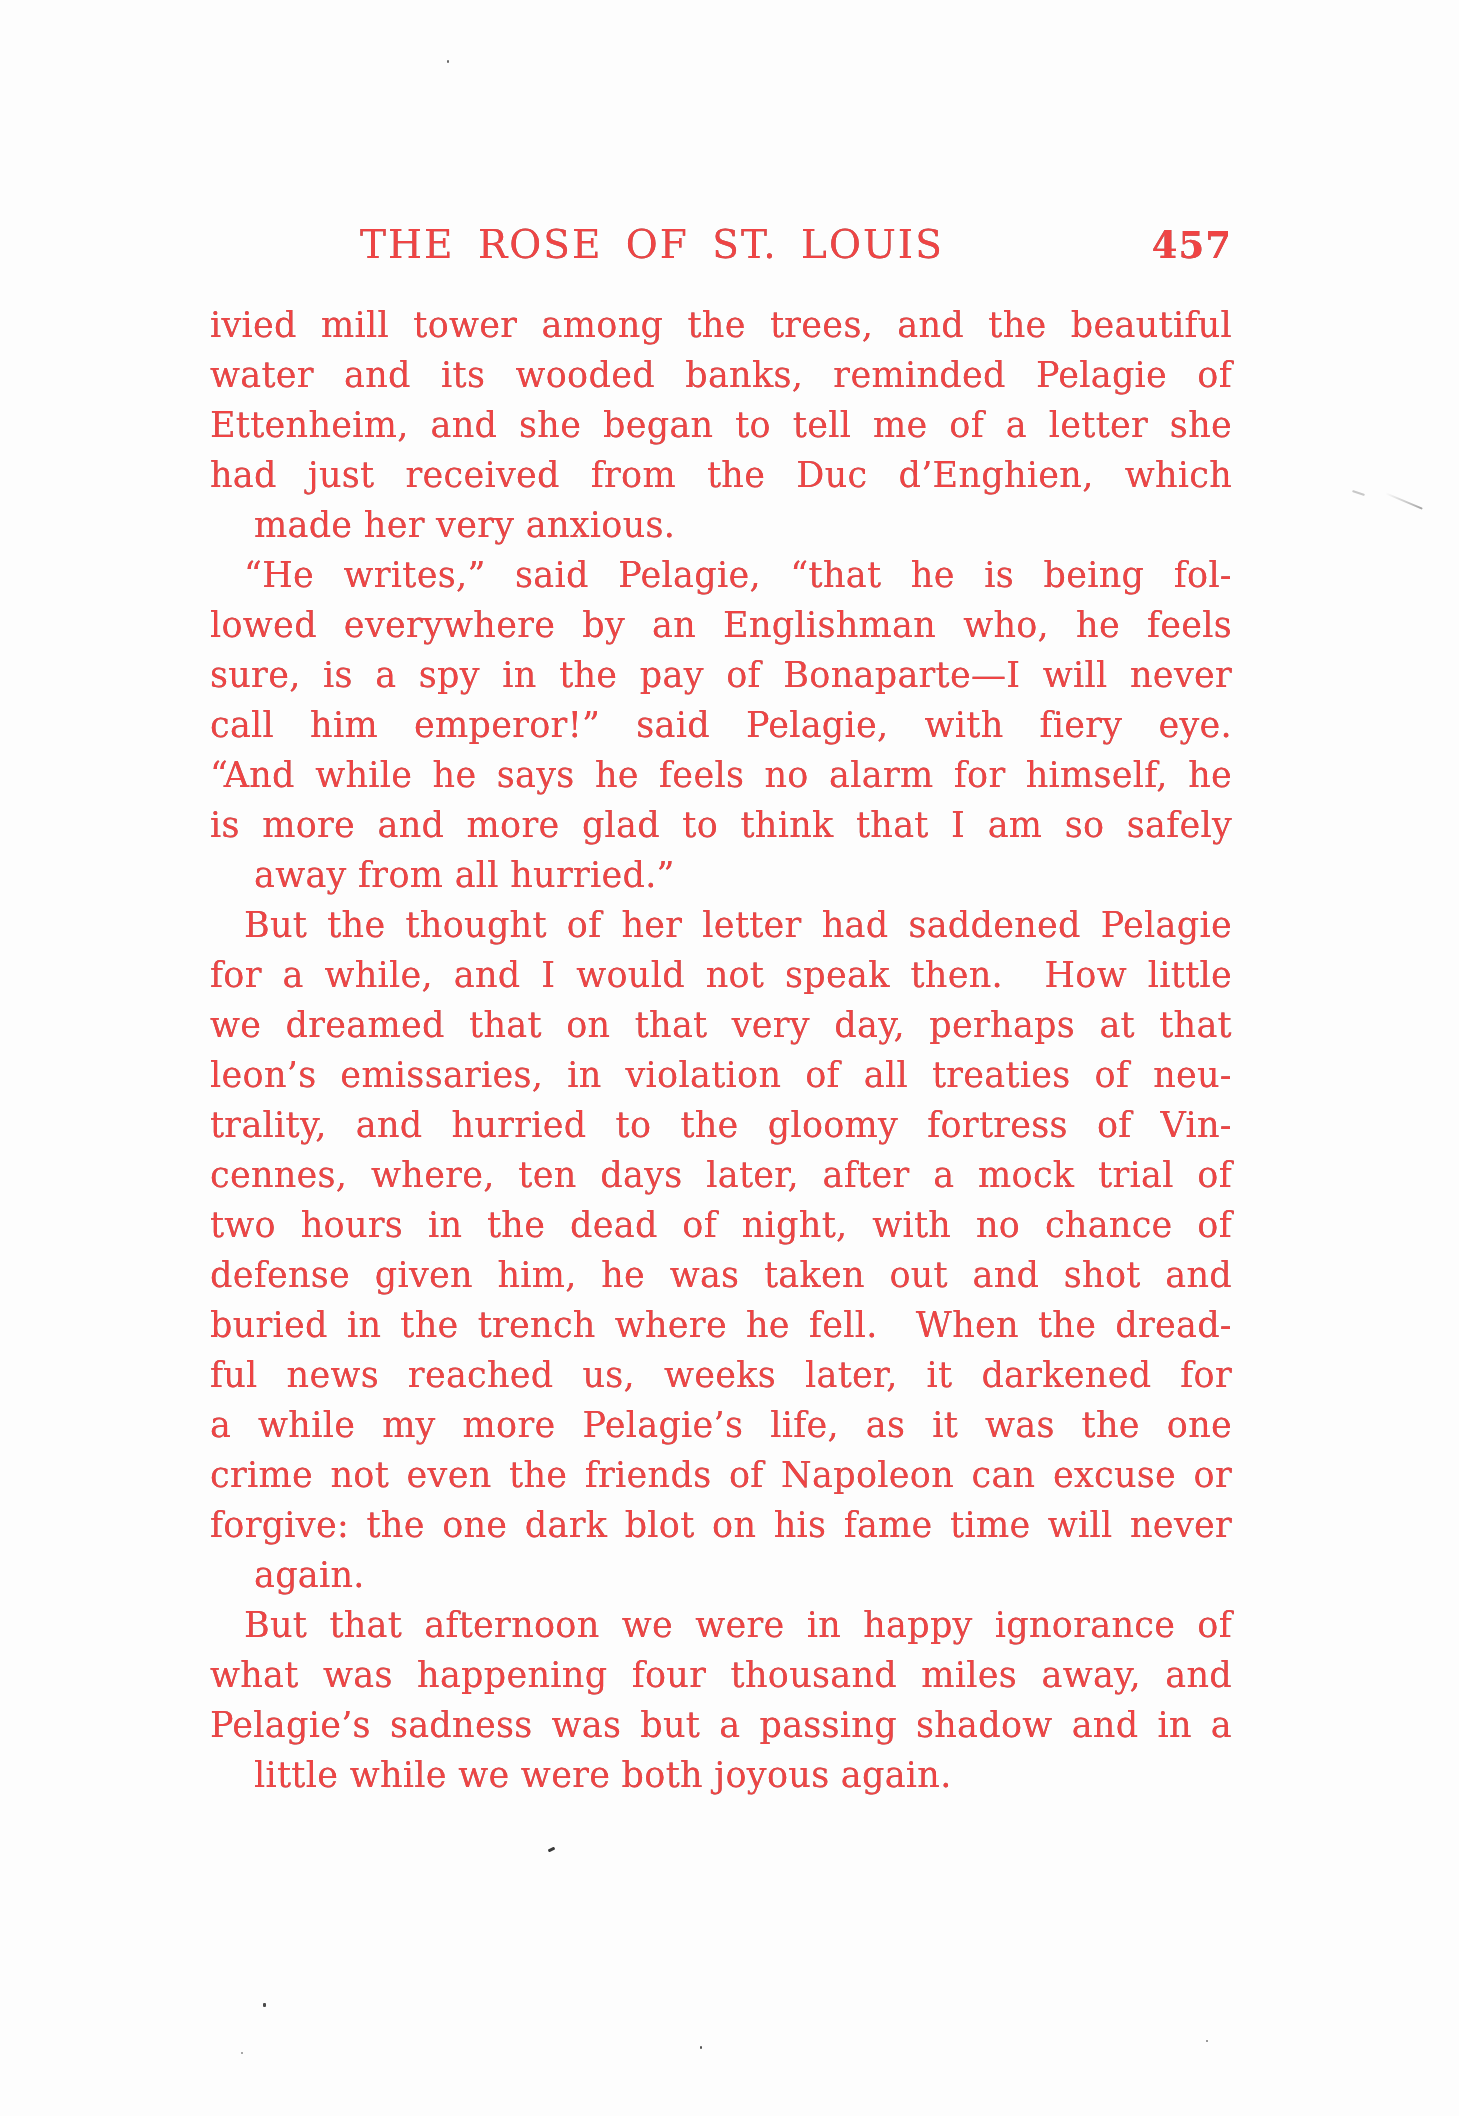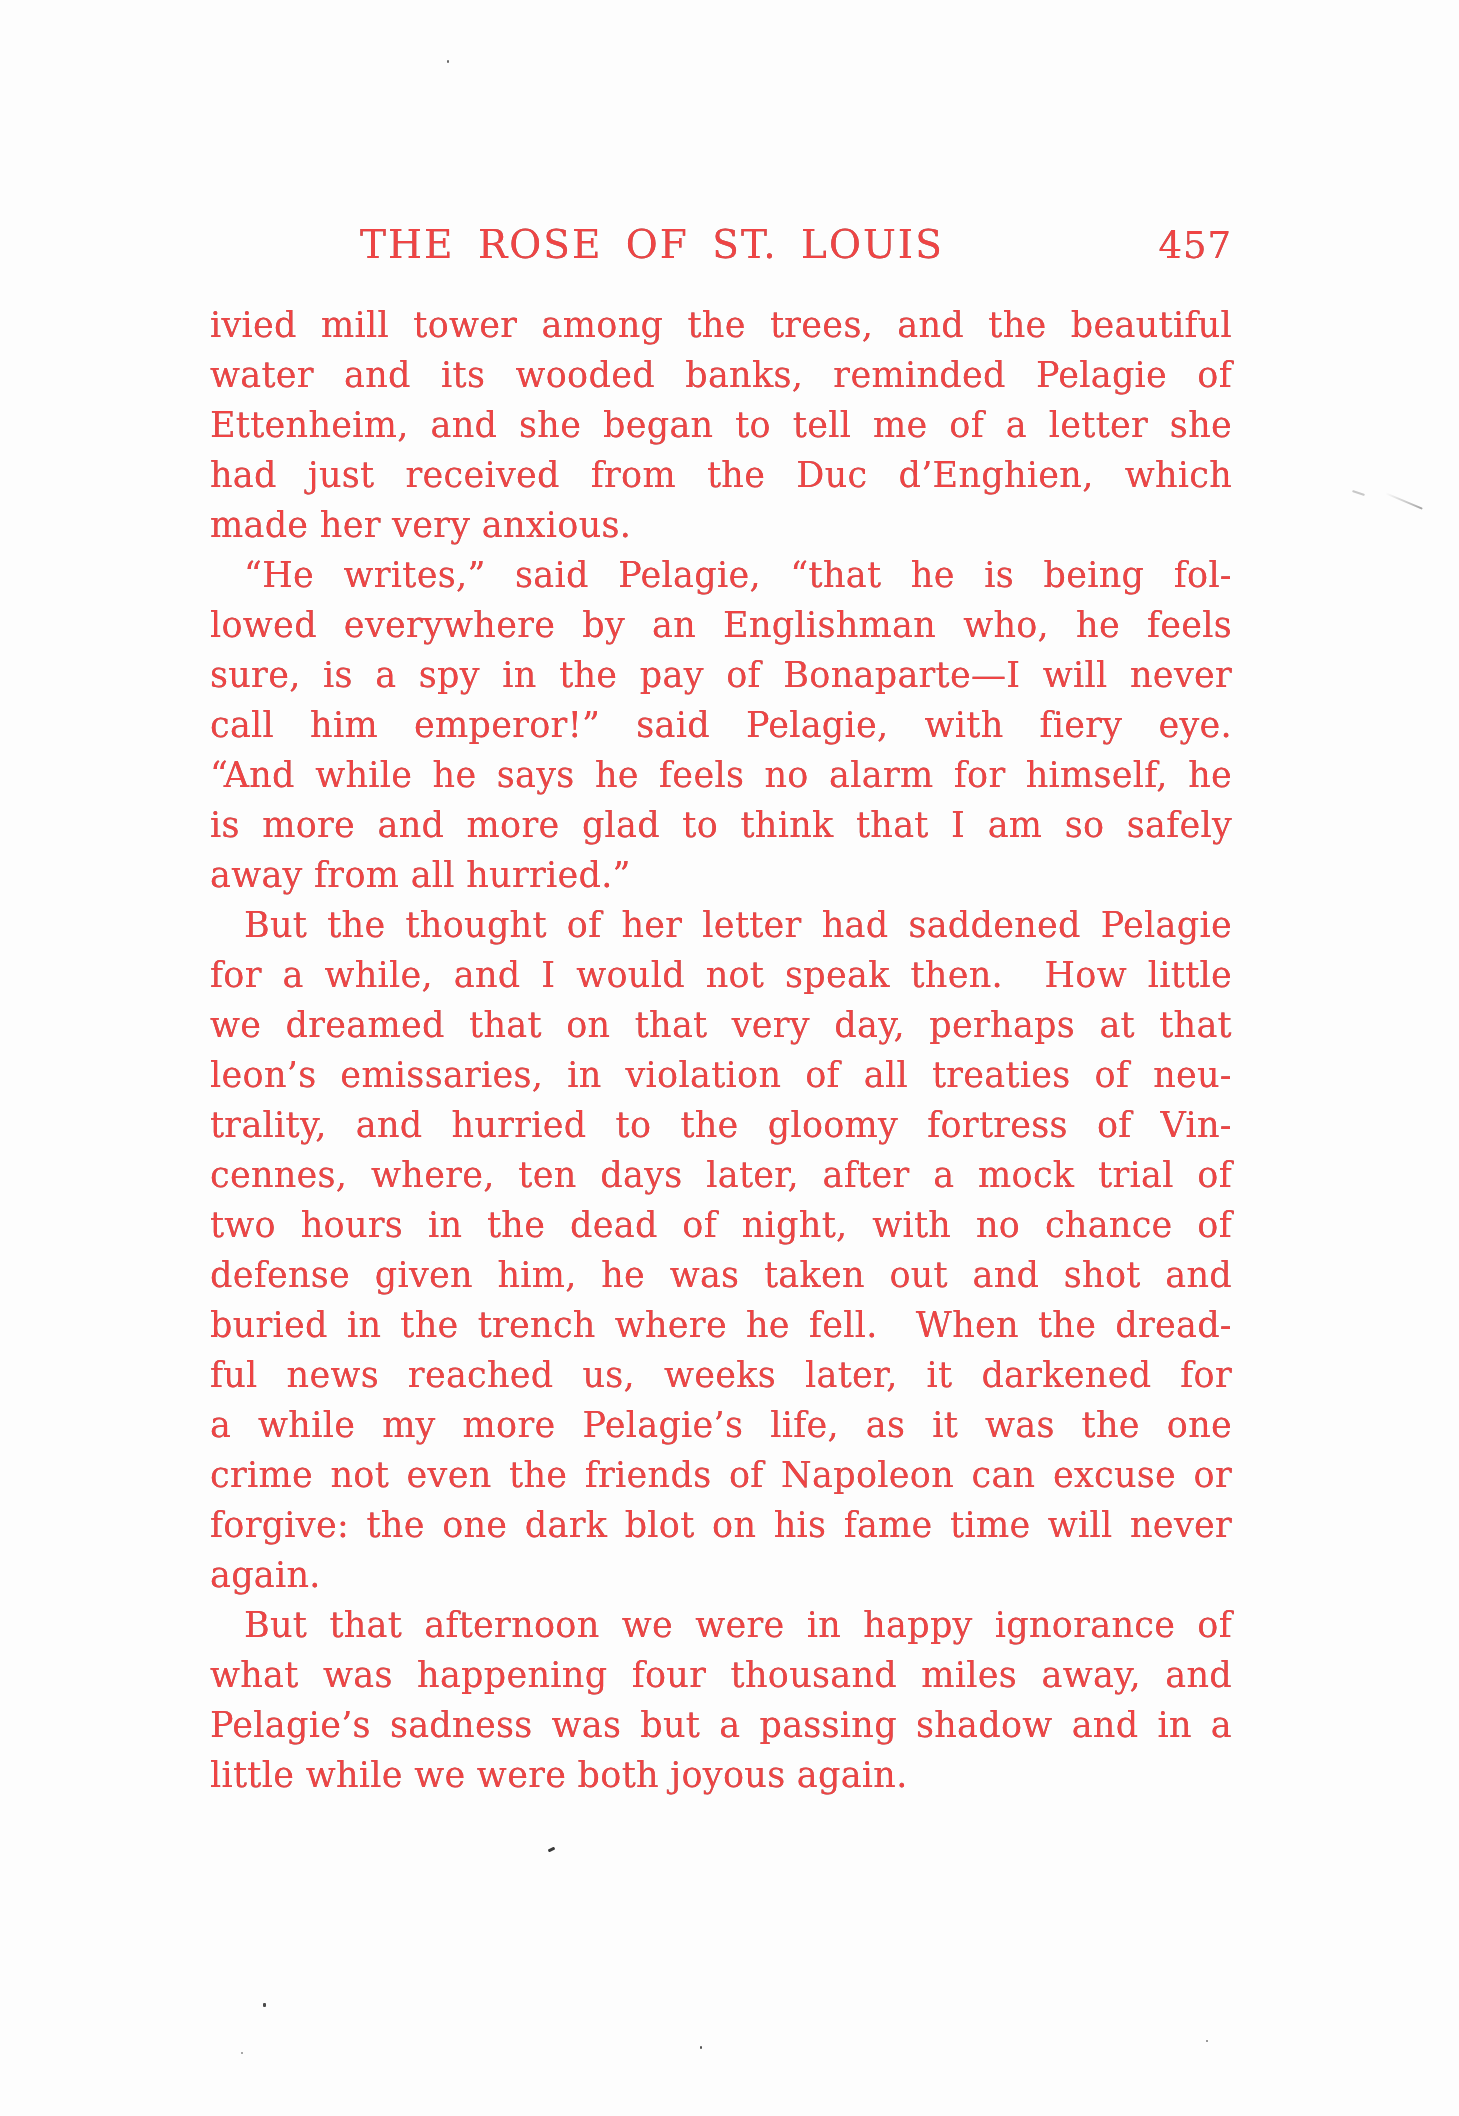--- a/index.html
+++ b/index.html
@@ -29,41 +29,42 @@
     text-shadow: 0 0 0.5px rgba(0,0,0,0.55);
   }
   .page-number {
     position: absolute;
     left: 1140px;
     top: 223px;
     width: 92px;
     text-align: right;
     font-size: 37px;
     line-height: 45px;
-    font-weight: normal;
+    font-weight: bold;
     letter-spacing: 1px;
     text-shadow: 0 0 0.5px rgba(0,0,0,0.55);
   }
   
   .text-block {
     position: absolute;
     left: 210px;
     top: 300px;
     width: 1022px;
     font-size: 35px;
     line-height: 50px;
     letter-spacing: 0.3px;
     text-shadow: 0 0 0.5px rgba(0,0,0,0.5);
   }
   .line {
     text-align: justify;
     text-align-last: justify;
   }
   .line.para-end {
     text-align-last: left;
+    margin-left: 44px;
   }
   .line.indent {
     text-indent: 34px;
   }
   
   .artifact {
     position: absolute;
     background: #6a6a6a;
     border-radius: 1px;
   }

